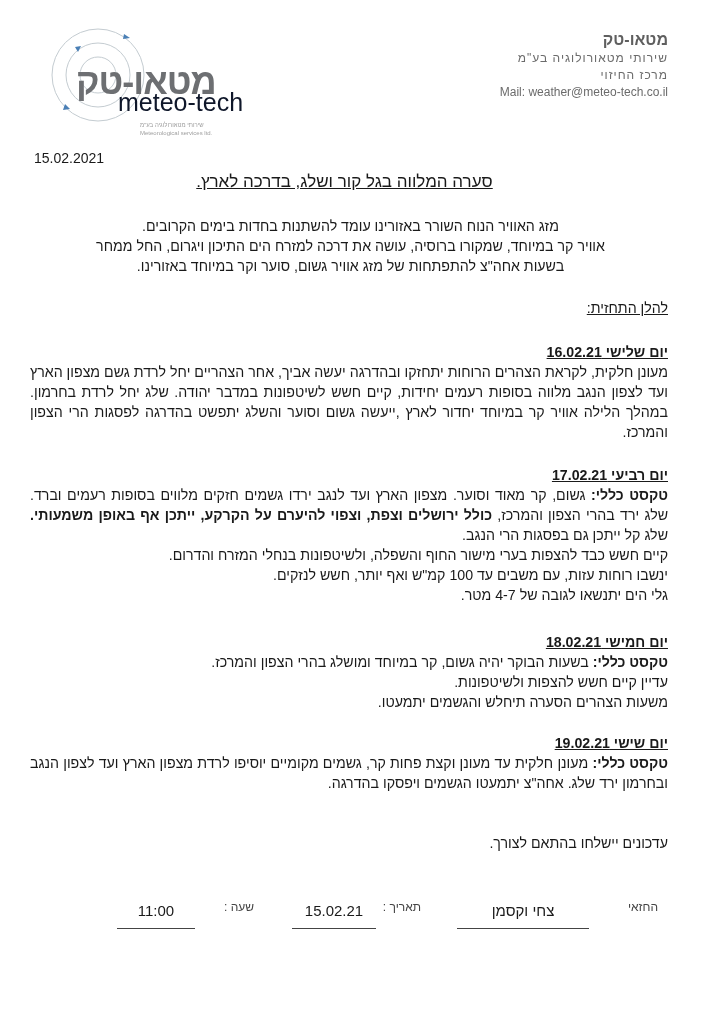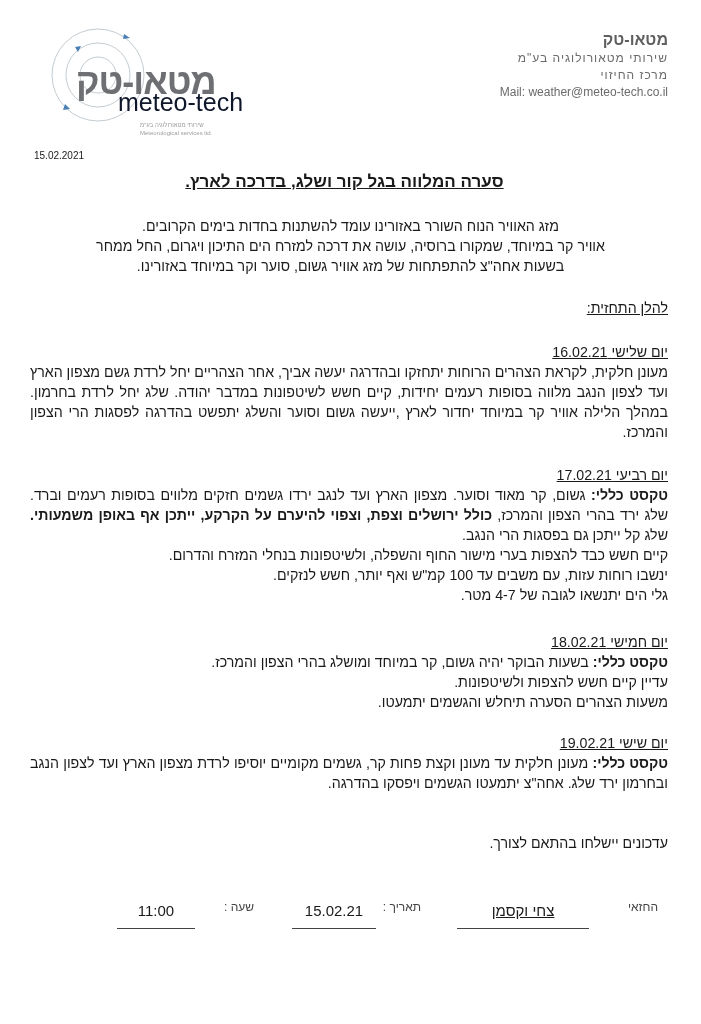--- a/index.html
+++ b/index.html
@@ -14,31 +14,31 @@
   .logo-en { position: absolute; left: 70px; top: 70px; font-size: 25px; color: #0f172a; line-height: 1; }
   .logo-sub1 { position: absolute; left: 92px; top: 102px; font-size: 6px; color: #9a9a9a; direction: rtl; }
   .logo-sub2 { position: absolute; left: 92px; top: 110px; font-size: 6px; color: #a0a0a0; }
 
   
   .header-right { position: absolute; right: 33px; top: 30px; text-align: right; direction: rtl; color: #6b6b6b; }
   .hr-title { font-size: 16px; font-weight: bold; color: #5f5f5f; line-height: 20px; }
   .hr-line { font-size: 12px; line-height: 17px; letter-spacing: 1px; }
   .hr-mail { font-size: 12px; line-height: 17px; direction: ltr; text-align: right; }
 
-  .doc-date { position: absolute; left: 34px; top: 150px; font-size: 10px; text-align: center; }
+  .doc-date { position: absolute; left: 34px; top: 150px; font-size: 14px; text-align: center; }
   .doc-title { position: absolute; left: 0; right: 12px; top: 172px; text-align: center; direction: rtl;
-               font-size: 17px; font-weight: bold; text-decoration: underline; }
+               font-size: 17px; font-weight: normal; text-decoration: underline; }
 
   .intro { position: absolute; left: 20px; right: 20px; top: 216px; text-align: center; direction: rtl;
            font-size: 14.2px; line-height: 20px; }
 
   .section-label { position: absolute; right: 33px; top: 300px; direction: rtl; font-size: 14.2px; text-decoration: underline; text-align: center; }
 
   .day { position: absolute; right: 33px; left: 30px; direction: rtl; text-align: right; font-size: 14.2px; line-height: 20px; }
-  .day-head { font-weight: normal; text-decoration: underline; }
+  .day-head { font-weight: bold; text-decoration: underline; }
   .b { font-weight: bold; }
   .day p { margin: 0; }
   .justify { text-align: justify; text-align-last: right; }
 
   .updates { position: absolute; right: 33px; top: 835px; direction: rtl; font-size: 14.2px; }
 
   .signature { position: absolute; left: 0; right: 0; top: 900px; height: 40px; direction: rtl; font-size: 14px; }
   .sig-label { position: absolute; top: 0; font-size: 12px; color: #444; }
   .sig-field { position: absolute; top: 2px; border-bottom: 1px solid #444; text-align: center; font-size: 15px; height: 26px; }
 </style>
@@ -102,20 +102,20 @@
 
   <div class="day" style="top:733px;">
     <div class="day-head">יום שישי 19.02.21</div>
     <p class="justify"><span class="b">טקסט כללי:</span><span> מעונן חלקית עד מעונן וקצת פחות קר, גשמים מקומיים יוסיפו לרדת מצפון הארץ ועד לצפון הנגב ובחרמון ירד שלג. אחה"צ יתמעטו הגשמים ויפסקו בהדרגה.</span></p>
   </div>
 
   <div class="updates">עדכונים יישלחו בהתאם לצורך.</div>
 
   <div class="signature">
     <span class="sig-label" style="right:43px;">החזאי</span>
-    <div class="sig-field" style="right:112px; width:132px;text-decoration:underline;">צחי וקסמן</div>
+    <div class="sig-field" style="right:112px; width:132px;">צחי וקסמן</div>
     <span class="sig-label" style="right:280px;">תאריך :</span>
     <div class="sig-field" style="right:325px; width:84px;">15.02.21</div>
     <span class="sig-label" style="right:447px;">שעה :</span>
     <div class="sig-field" style="right:506px; width:78px;">11:00</div>
   </div>
 
 </div>
 
 </body></html>

